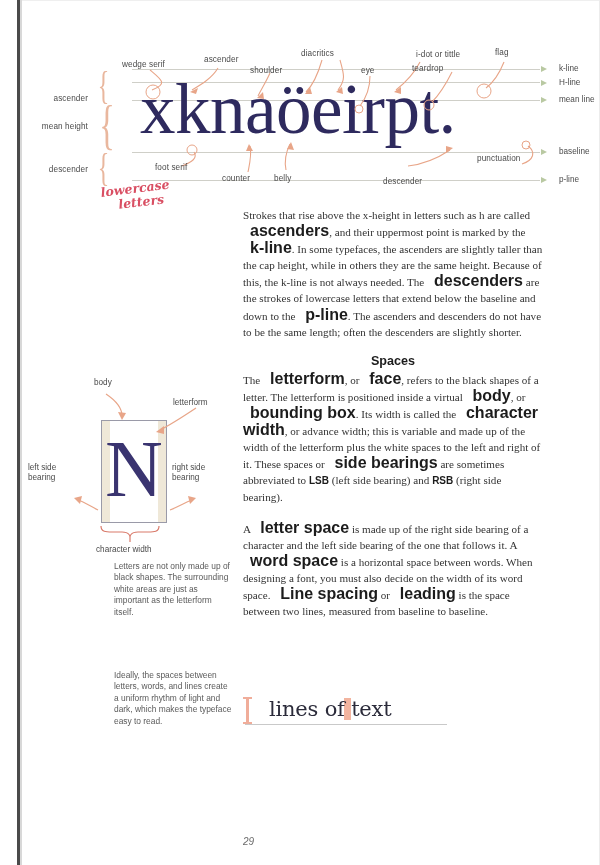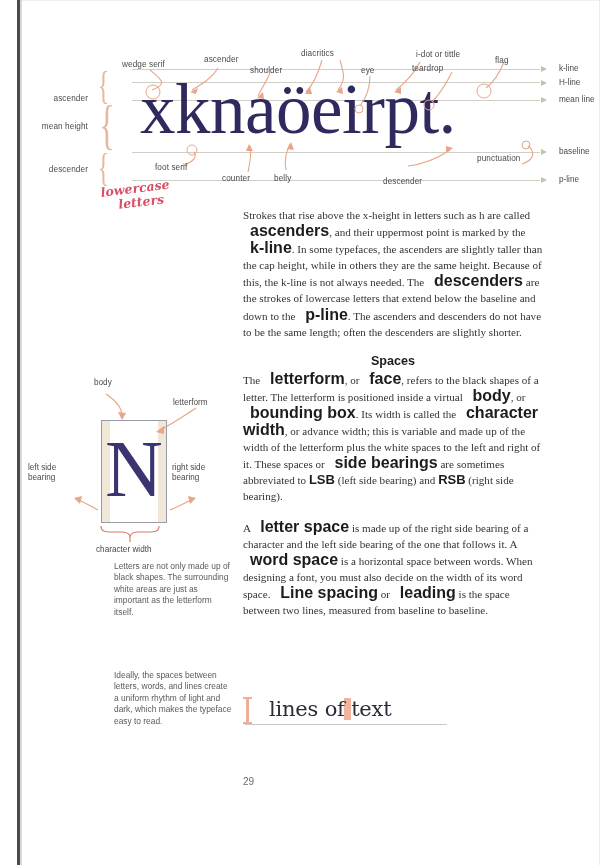--- a/index.html
+++ b/index.html
@@ -140,21 +140,21 @@
   }
   .body-para {
     font-family: "Liberation Serif", serif;
     font-size: 11.1px;
     line-height: 16.1px;
     color: #333333;
     margin: 0 0 14px 0;
     text-align: left;
   }
   .body-para b { font-family: "Liberation Sans", sans-serif; font-size: 16px; font-weight: bold; color:#1c1c1c;margin-left:7px; }
-  .body-para .sc { font-family: "Liberation Sans", sans-serif; font-size: 13px; font-weight: bold; color:#1c1c1c; }
+  .body-para .sc { font-family: "Liberation Sans", sans-serif; font-size: 10px; font-weight: bold; color:#1c1c1c; }
   .section-head {
     font-family: "Liberation Sans", sans-serif;
     font-size: 12.6px;
     font-weight: bold;
     color: #1c1c1c;
     margin: 0 0 3px 0;
     text-align: center;
   }
 
   
@@ -243,24 +243,25 @@
   }
   .baseline-rule {
     position: absolute;
     left: 2px; top: 56px; width: 202px; height: 1px;
     background: #c9c9c9;
   }
 
   
   #page-number {
     position: absolute;
-    left: 243px; top: 776px;
+    left: 243px; top: 836px;
     font-family: "Liberation Sans", sans-serif;
     font-size: 10px;
     color: #6b6b6b;
+    font-style: italic;
   }
 </style>
 </head>
 <body>
 
 <div id="page-root">
 
   <div class="gutter-dark"></div>
   <div class="gutter-light"></div>
   <div class="page-top-edge"></div>
@@ -344,21 +345,21 @@
       <circle cx="504" cy="105" r="4" fill="none" stroke="#e8a588" stroke-width="1"></circle>
     </svg>
 
     <div class="callout" style="left:100px; top:20px;">wedge serif</div>
     <div class="callout" style="left:182px; top:15px;">ascender</div>
     <div class="callout" style="left:228px; top:26px;">shoulder</div>
     <div class="callout" style="left:279px; top:9px;">diacritics</div>
     <div class="callout" style="left:339px; top:26px;">eye</div>
     <div class="callout" style="left:366px; top:10px;margin-left:28px;">i-dot or tittle</div>
     <div class="callout" style="left:390px; top:24px;">teardrop</div>
-    <div class="callout" style="left:473px; top:16px;">flag</div>
+    <div class="callout" style="left:473px; top:8px;">flag</div>
 
     <div class="callout" style="left:133px; top:123px;">foot serif</div>
     <div class="callout" style="left:200px; top:134px;">counter</div>
     <div class="callout" style="left:252px; top:134px;">belly</div>
     <div class="callout" style="left:361px; top:137px;">descender</div>
     <div class="callout" style="left:455px; top:114px;">punctuation</div>
   </div>
 
   <div class="handwritten-note">
     <span>lowercase</span>

